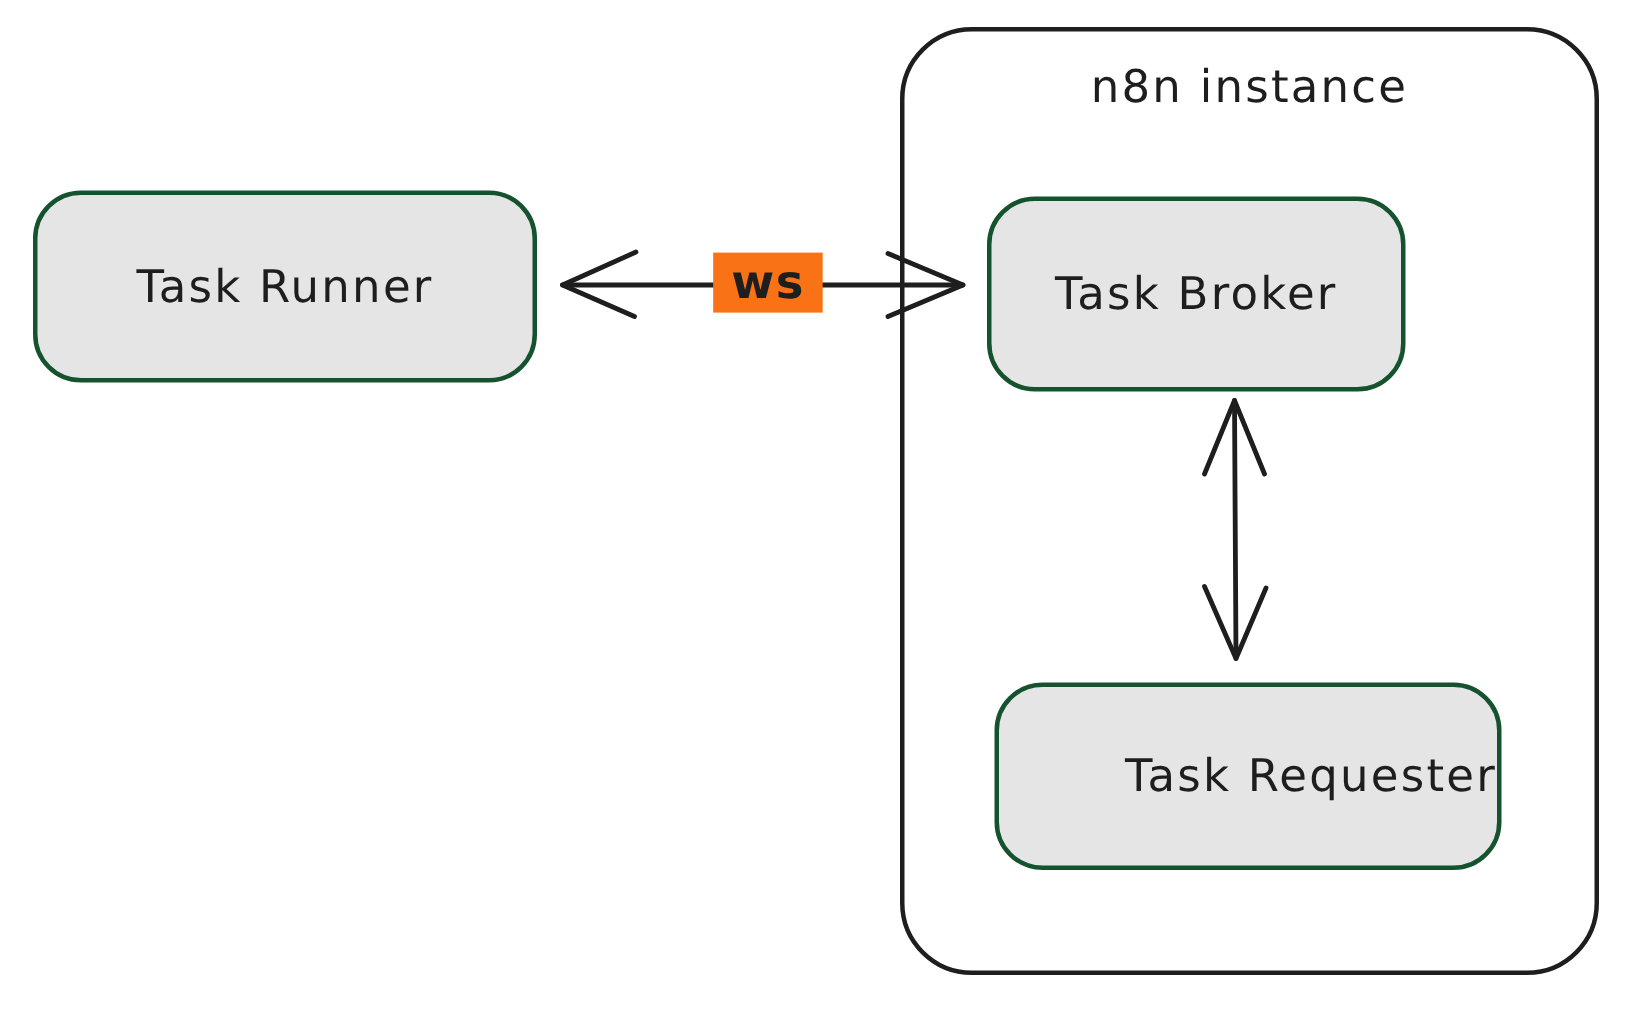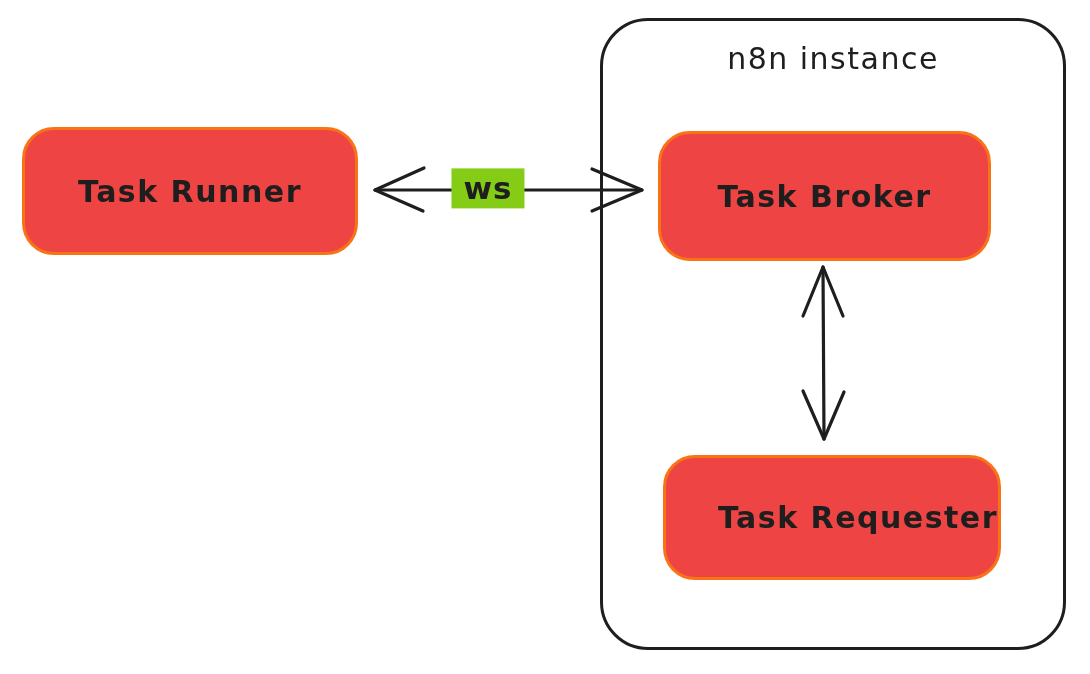--- a/index.html
+++ b/index.html
@@ -10,27 +10,26 @@
   }
   .canvas {
     position: relative;
     width: 1090px;
     height: 674px;
     background: #ffffff;
     overflow: hidden;
   }
   .node {
     position: absolute;
-    border: 3px solid #f97316;
+    border: 3px solid #14532d;
     border-radius: 32px;
-    background: #ef4444;
+    background: #e5e5e5;
     display: flex;
     align-items: center;
     justify-content: center;
-    font-weight: bold;
   }
   .node-label {
     font-size: 30px;
     letter-spacing: 1.5px;
     white-space: nowrap;
     color: #1e1e1e;
   }
   .group {
     position: absolute;
     left: 600px;
@@ -46,44 +45,44 @@
     position: absolute;
     top: 20px;
     left: 0;
     width: 100%;
     text-align: center;
     font-size: 30px;
     letter-spacing: 1.5px;
     color: #1e1e1e;
   }
   .node-task-runner { left: 22px;  top: 127px; width: 336px; height: 128px; }
-  .node-task-broker { left: 55px;  top: 110px; width: 333px; height: 130px; }
+  .node-task-broker { left: 55px;  top: 110px; width: 279px; height: 130px; }
   .node-task-requester { left: 60px; top: 434px; width: 338px; height: 125px; justify-content: flex-end; }
 
   .edges-layer {
     position: absolute;
     left: 0;
     top: 0;
     width: 1090px;
     height: 674px;
     pointer-events: none;
   }
   .edges-layer line, .edges-layer polyline {
     stroke: #1e1e1e;
     stroke-width: 3.2;
     fill: none;
     stroke-linecap: round;
     stroke-linejoin: round;
   }
   .edge-label {
     position: absolute;
-    left: 488px;
+    left: 512px;
     top: 190px;
     transform: translate(-50%, -54%);
-    background: #84cc16;
+    background: #f97316;
     padding: 2px 12px;
     font-size: 31px;
     font-weight: 600;
     letter-spacing: 1px;
     color: #1e1e1e;
     white-space: nowrap;
   }
 </style>
 </head>
 <body>

